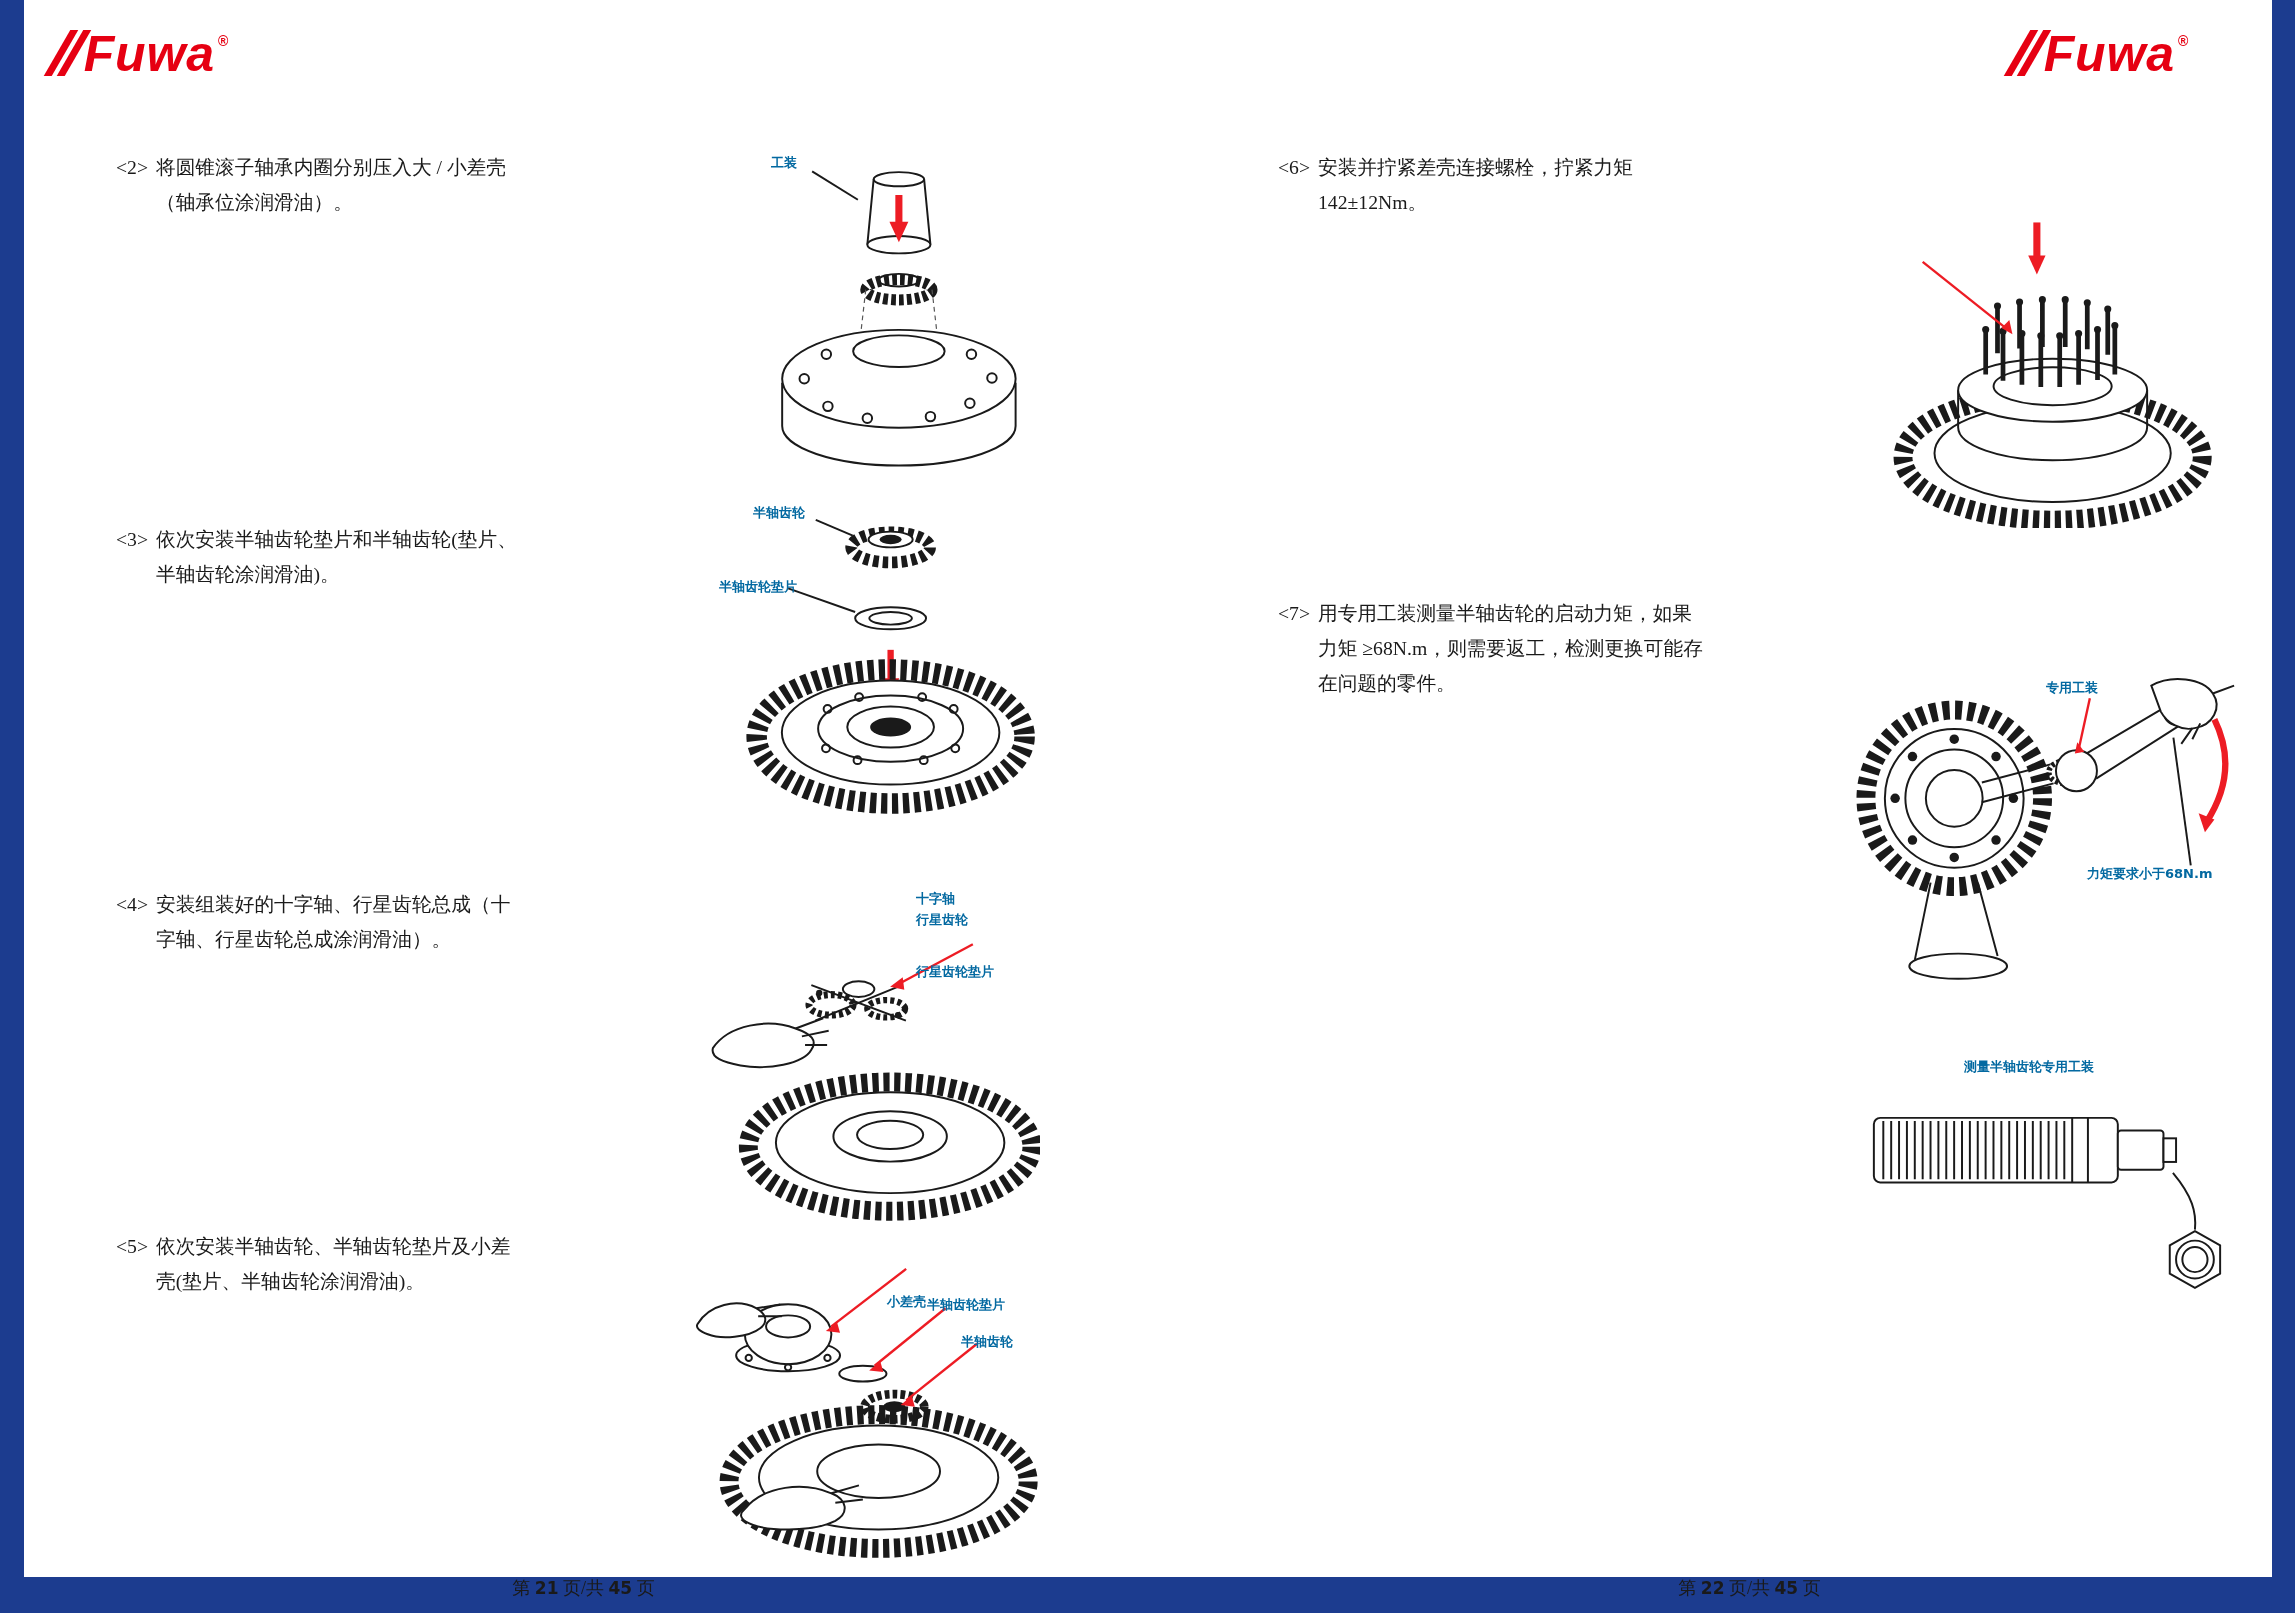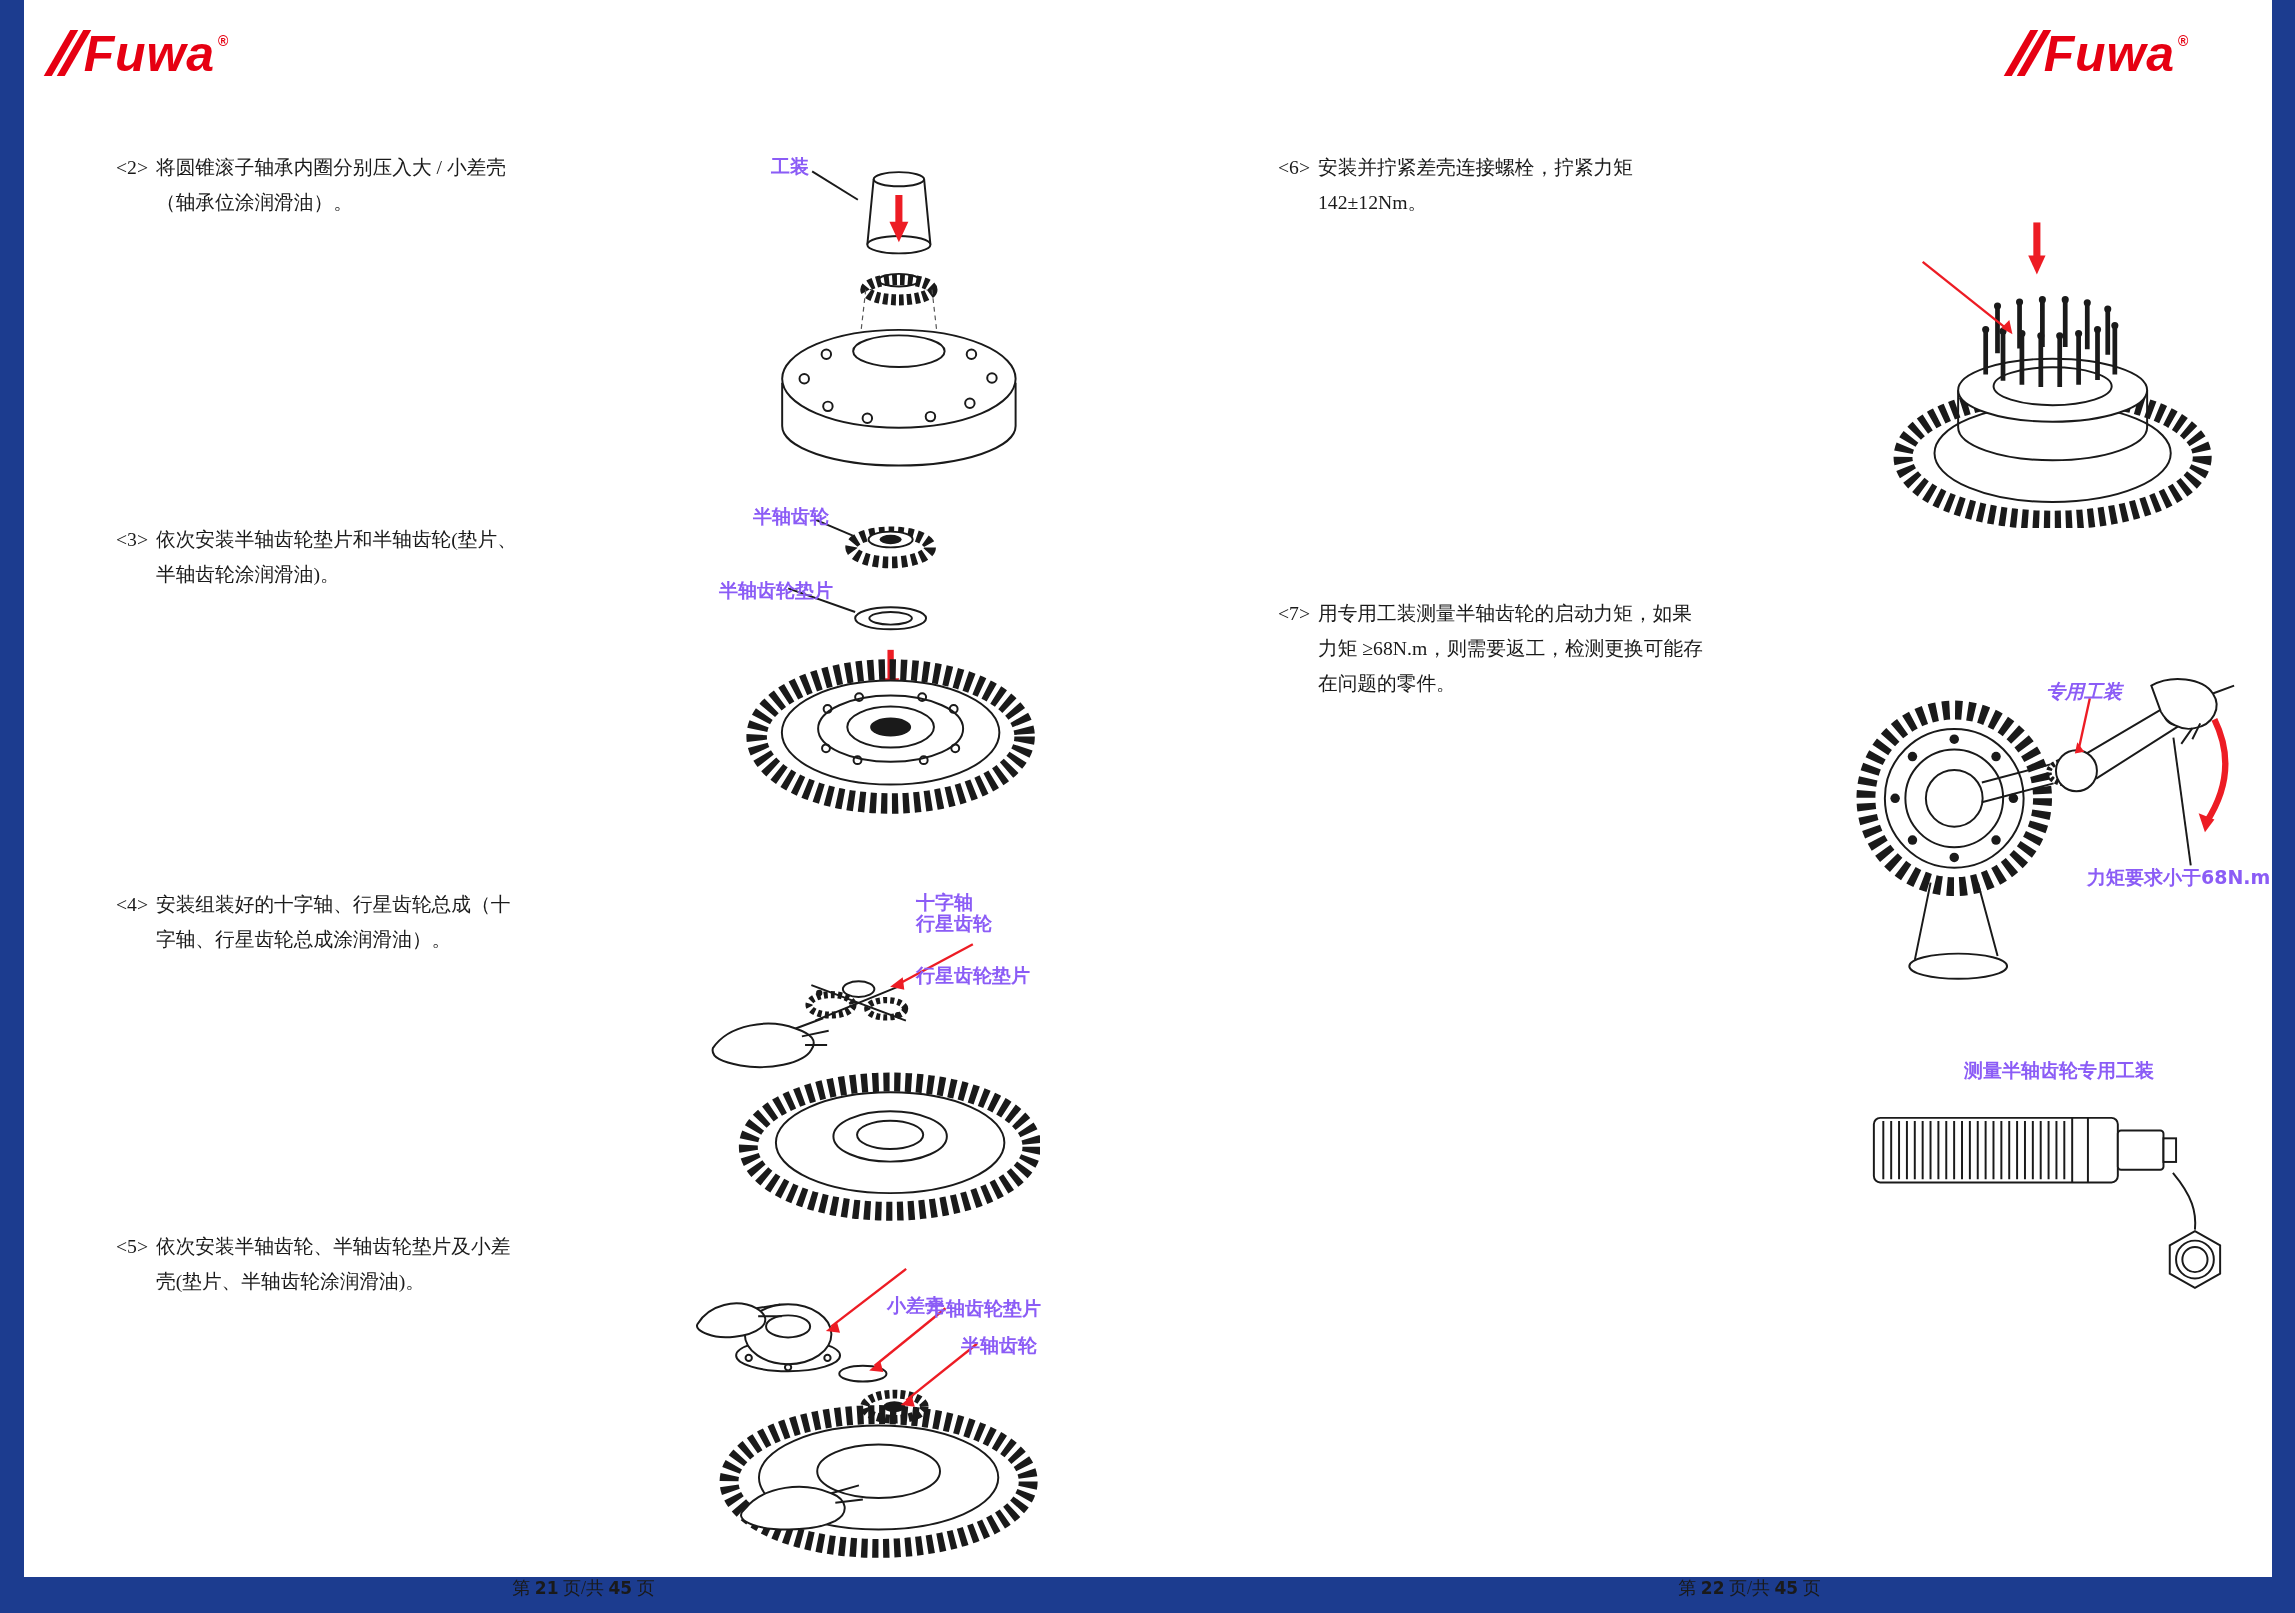--- a/index.html
+++ b/index.html
@@ -16,21 +16,21 @@
   .logo-slash{display:inline-block;width:7.9px;height:46px;background:#e60012;transform:skewX(-30deg);margin-right:5.5px;margin-bottom:3.2px;}
   .logo-text{font-family:"Liberation Sans","DejaVu Sans",sans-serif;font-style:italic;font-weight:900;
              font-size:50px;line-height:50px;letter-spacing:0.8px;}
   .logo-reg{font-family:"Liberation Sans",sans-serif;font-size:14px;line-height:14px;margin-left:3.2px;margin-bottom:31.5px;font-weight:700;}
   
   .step{position:absolute;display:flex;font-size:19.7px;line-height:1.78;}
   .step-num{flex:none;margin-right:7.9px;}
   .step-text{display:block;}
   
   .lbl{position:absolute;font-family:"DejaVu Sans","Liberation Sans",sans-serif;font-weight:700;
-       font-size:19px;color:#8b5cf6;white-space:nowrap;}
+       font-size:13px;color:#0369a1;white-space:nowrap;}
   .lbl-block{position:absolute;font-family:"DejaVu Sans","Liberation Sans",sans-serif;font-weight:700;
              font-size:15.8px;color:#111;text-align:right;line-height:1.55;}
   
   .footer{position:absolute;font-size:18px;text-align:center;width:205px;}
   .footer b{font-family:"DejaVu Sans",sans-serif;font-size:17px;}
   
   svg .ln{fill:none;stroke:#1a1a1a;stroke-width:2.5;}
   svg .fw{fill:#ffffff;stroke:#1a1a1a;stroke-width:2.5;}
   svg .th{fill:none;stroke:#1a1a1a;}
   svg .dk{fill:#1a1a1a;stroke:none;}
@@ -246,21 +246,21 @@
     <path class="ln" d="M318 98 L425 35 M330 130 L440 60"></path>
     <circle class="fw" cx="432" cy="46" r="16"></circle>
     <path class="fw" d="M400 12 C425 -2 465 2 478 22 C490 40 478 62 455 66 C438 70 420 60 412 45 Z"></path>
     <path class="ln" d="M452 66 L438 86 M462 60 L452 80 M478 22 L505 12"></path>
     <path class="rd" d="M480 55 Q512 120 470 185" stroke-width="8"></path>
     <polygon class="rf" points="480,182 460,174 468,198"></polygon>
     <path class="rd" d="M322 28 L308 92" stroke-width="3"></path>
     <polygon class="rf" points="303,98 315,96 306,84"></polygon>
     <path class="ln" d="M450 240 L428 78" stroke-width="2"></path>
   </svg>
-  <div class="lbl" style="left:2046px;top:679px;font-style:italic;">专用工装</div>
+  <div class="lbl" style="left:2046px;top:679px;">专用工装</div>
   <div class="lbl" style="left:2087px;top:865px;">力矩要求小于68N.m</div>
 
   <svg class="abs" style="left:1866px;top:1094px;" width="362" height="213" viewBox="0 0 460 270">
     <rect class="fw" x="10" y="30" width="310" height="82" rx="8"></rect>
     <path class="ln" stroke-width="1.5" d="M22 34 v74 m10 -74 v74 m10 -74 v74 m10 -74 v74 m10 -74 v74 m10 -74 v74 m10 -74 v74 m10 -74 v74 m10 -74 v74 m10 -74 v74 m10 -74 v74 m10 -74 v74 m10 -74 v74 m10 -74 v74 m10 -74 v74 m10 -74 v74 m10 -74 v74 m10 -74 v74 m10 -74 v74 m10 -74 v74 m10 -74 v74 m10 -74 v74 m10 -74 v74 m10 -74 v74"></path>
     <path class="ln" d="M262 30 V112 M282 30 V112"></path>
     <rect class="fw" x="320" y="46" width="58" height="50" rx="4"></rect>
     <rect class="fw" x="378" y="56" width="16" height="30"></rect>
     <path class="ln" stroke-width="2" d="M390 100 C415 130 420 150 418 172"></path>
     <polygon class="fw" points="418,174 450,192 450,228 418,246 386,228 386,192"></polygon>

